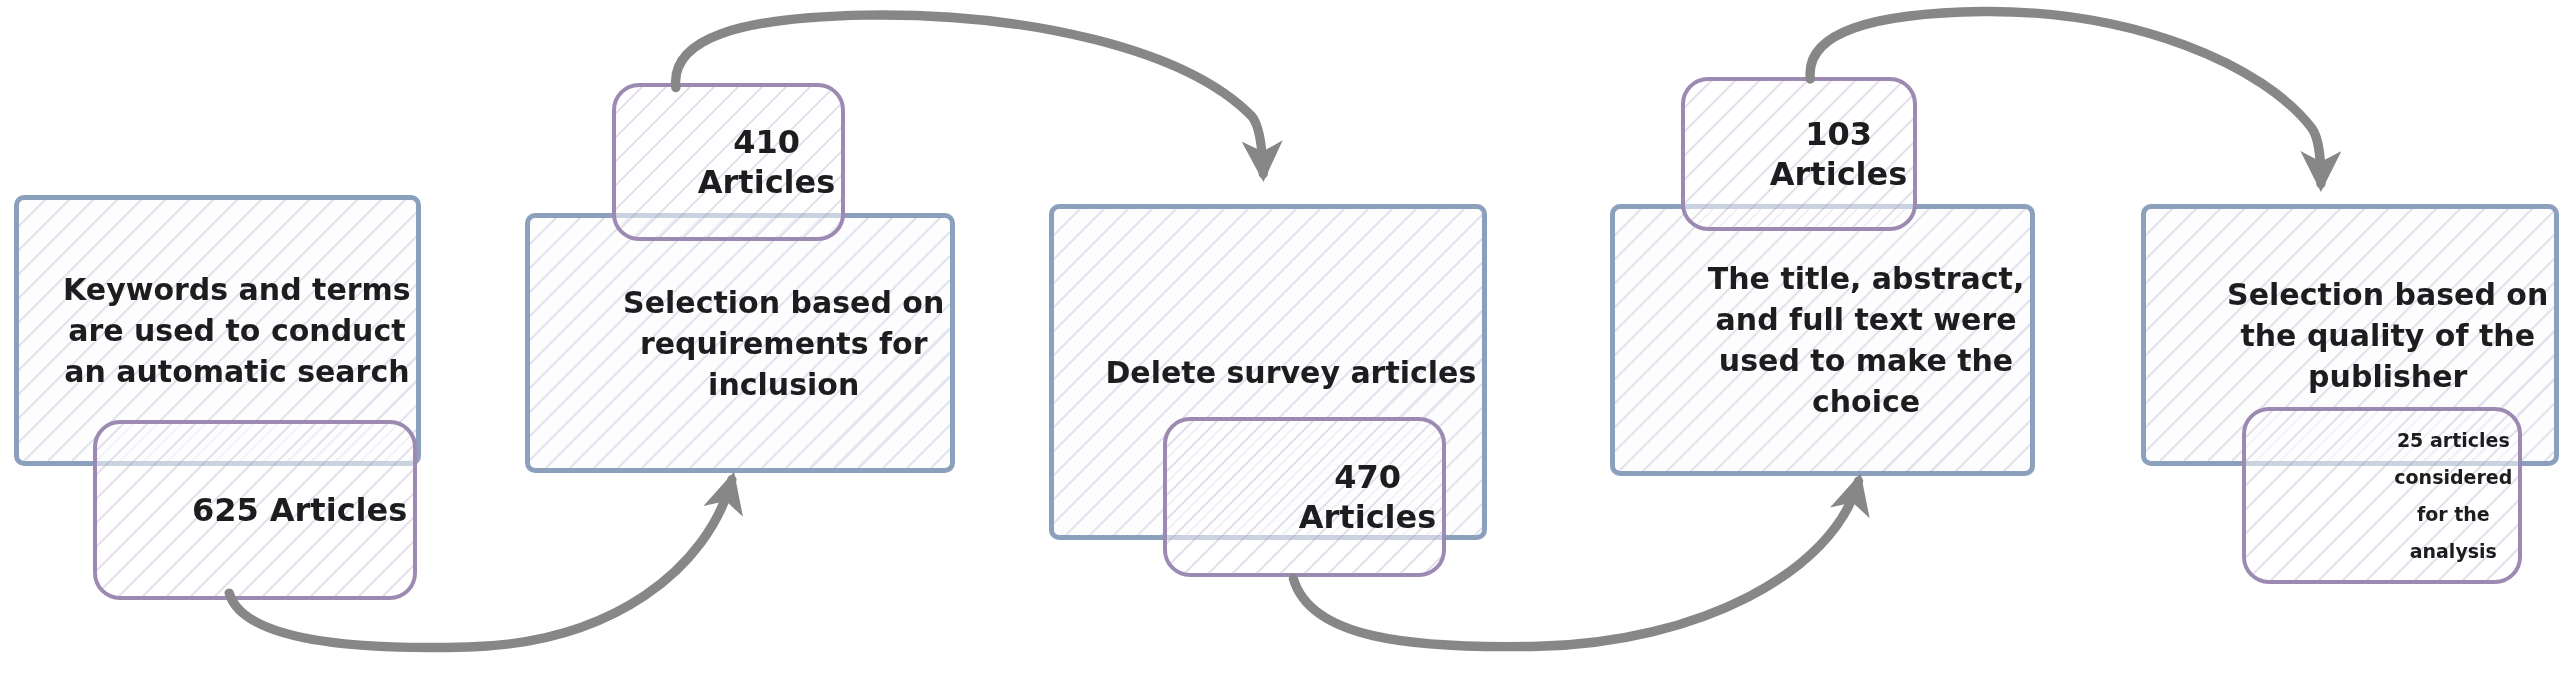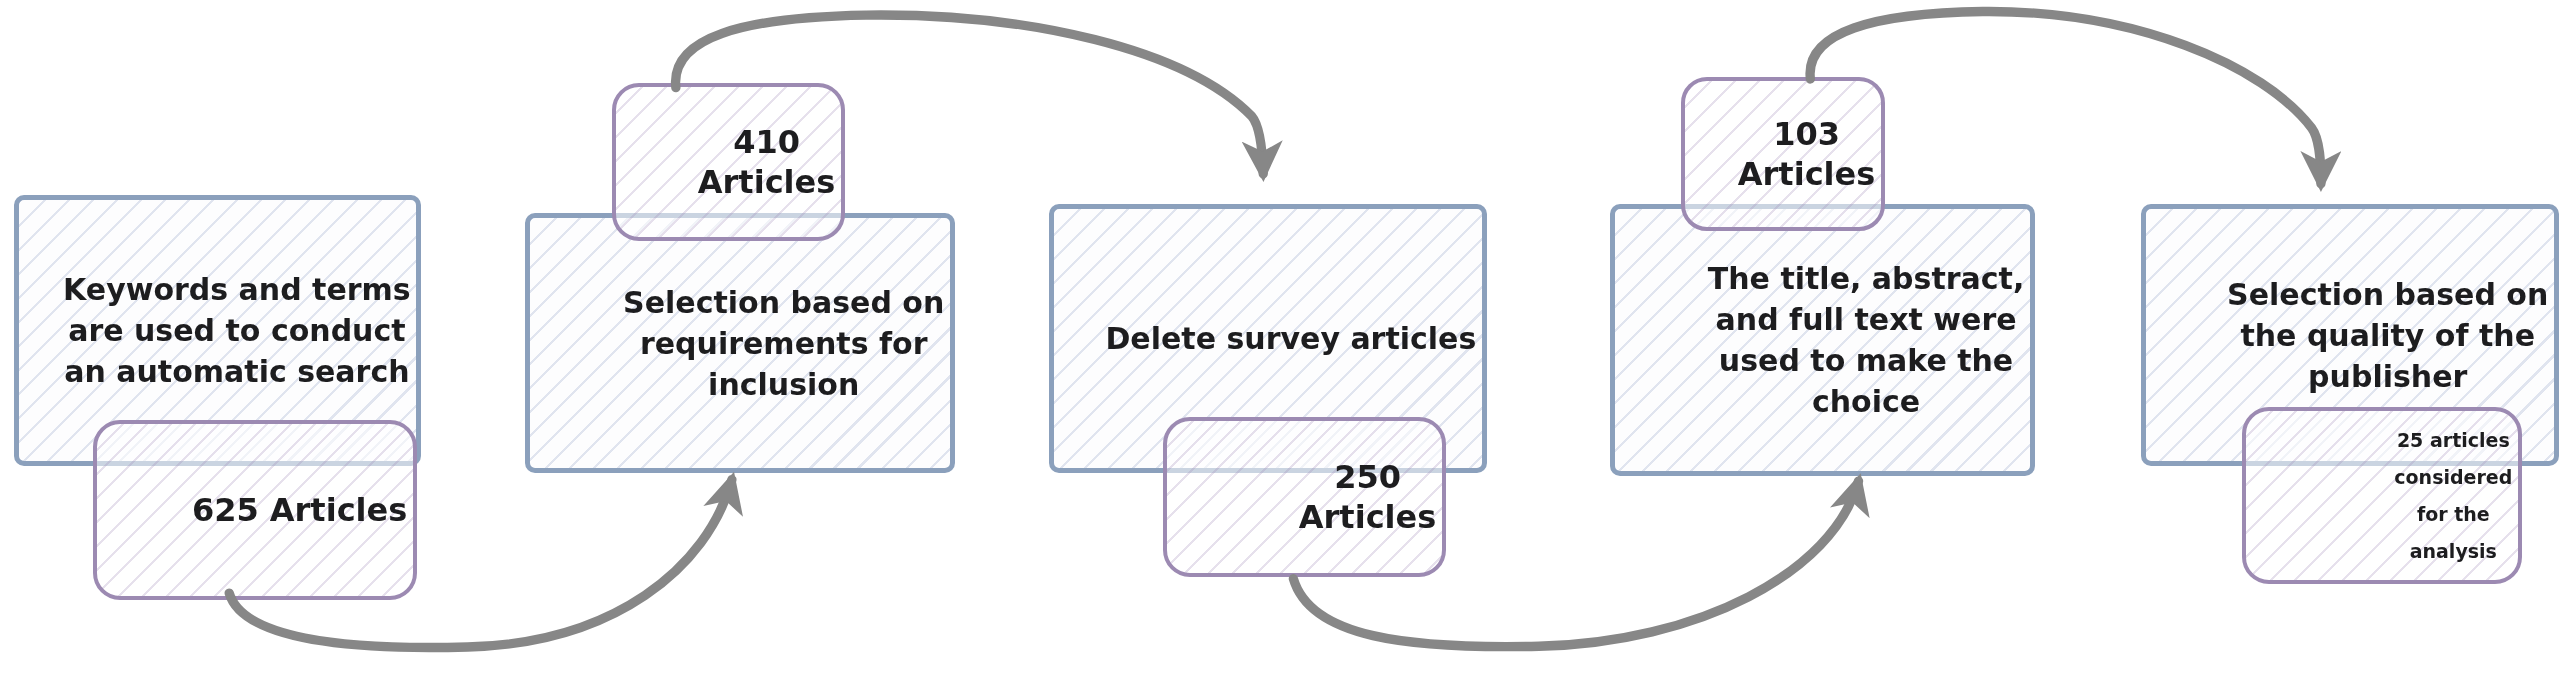--- a/index.html
+++ b/index.html
@@ -39,28 +39,28 @@
       rgba(255,255,255,0) 2.2px, rgba(255,255,255,0) 17px);
     font-size: 32px; line-height: 40px;
     padding: 2.9px 5.7px;
     z-index: 3;
   }
   .count.small { font-size: 19px; line-height: 37px; }
 
   
   #process-1 { left: 14.4px;   top: 195px; width: 407px; height: 271px; }
   #process-2 { left: 525px;  top: 213px; width: 430px; height: 260px; }
-  #process-3 { left: 1049px; top: 204px; width: 438px; height: 269px; }
+  #process-3 { left: 1049px; top: 204px; width: 438px; height: 336px; }
   #process-4 { left: 1610px; top: 204px; width: 425px; height: 272px; }
   #process-5 { left: 2141px; top: 204px; width: 418px; height: 262px; }
 
   #count-1 { left: 93px;  top: 420px; width: 324px; height: 180px; }
   #count-2 { left: 612px;  top: 83px; width: 233px; height: 158px; }
   #count-3 { left: 1163px; top: 417px; width: 283px; height: 160px; }
-  #count-4 { left: 1681px; top: 77px; width: 204px; height: 154px; border-radius: 26px; }
+  #count-4 { left: 1681px; top: 77px; width: 236px; height: 154px; }
   #count-5 { left: 2242px; top: 407px; width: 280px; height: 177px; }
 
   #arrows {
     position: absolute; left: 0; top: 0; width: 2576px; height: 680px;
     z-index: 4; pointer-events: none;
   }
   #arrows path.flow-arrow {
     fill: none;
     stroke: var(--arrow, #878787);
     stroke-width: 13px;
@@ -98,21 +98,21 @@
   </div>
 
   <div class="box count" id="count-1">
     <span class="label">625 Articles</span>
   </div>
   <div class="box count" id="count-2">
     <span class="label">410
 Articles</span>
   </div>
   <div class="box count" id="count-3">
-    <span class="label">250
+    <span class="label">470
 Articles</span>
   </div>
   <div class="box count" id="count-4">
     <span class="label">103
 Articles</span>
   </div>
   <div class="box count small" id="count-5">
     <span class="label">25 articles
 considered
 for the

